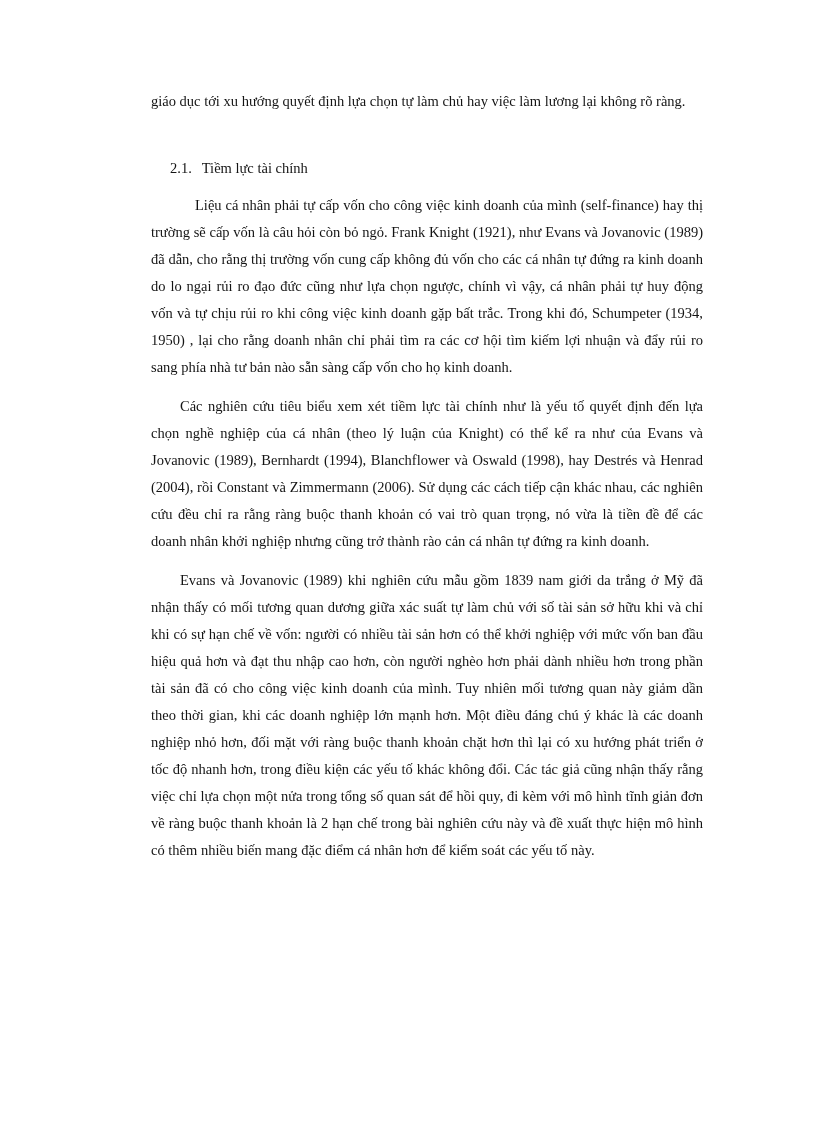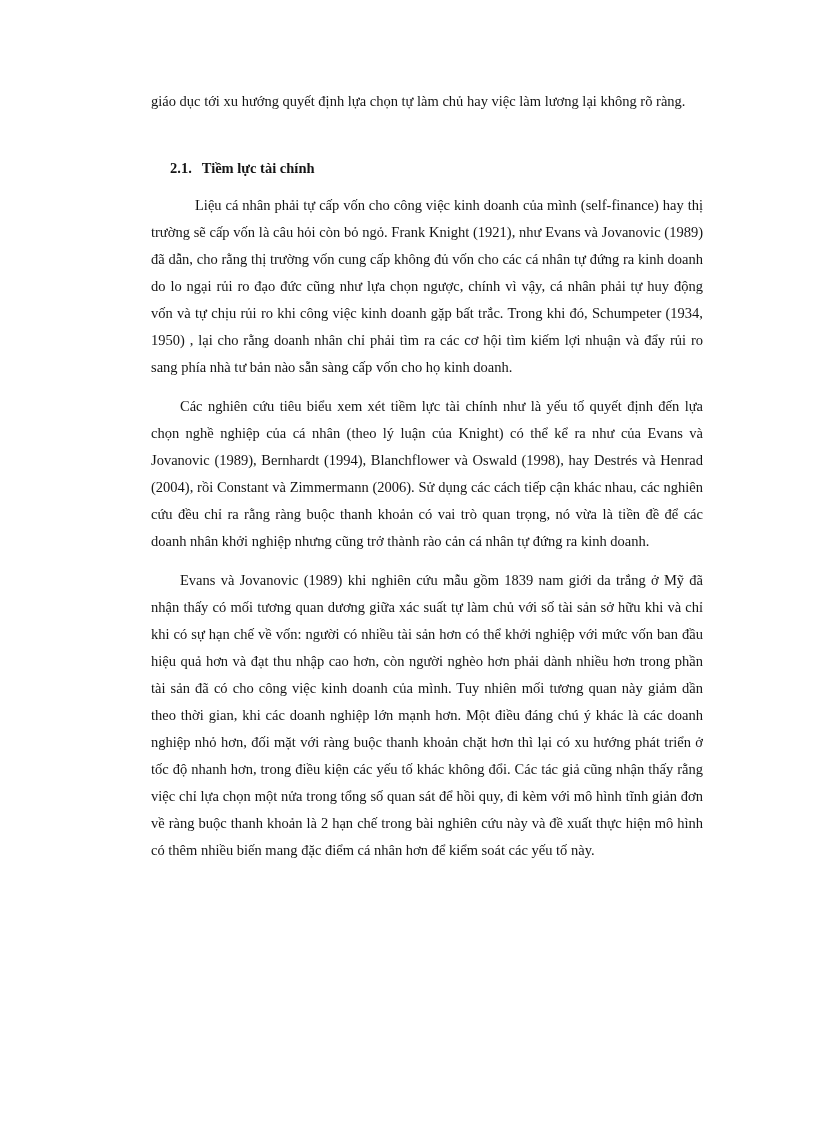--- a/index.html
+++ b/index.html
@@ -34,21 +34,21 @@
   .para.no-indent {
     text-indent: 0;
     margin-bottom: 0;
   }
   .para.indent-lg {
     text-indent: 44px;
   }
   .heading {
     font-size: 14.5px;
     line-height: 27px;
-    font-weight: bold;
+    font-weight: normal;
     text-align: left;
     margin: 40px 0 10px 19px;
   }
   .heading .sec-num {
     margin-right: 10px;
   }
   .page-number {
     position: absolute;
     left: 678px;
     top: 1000px;

